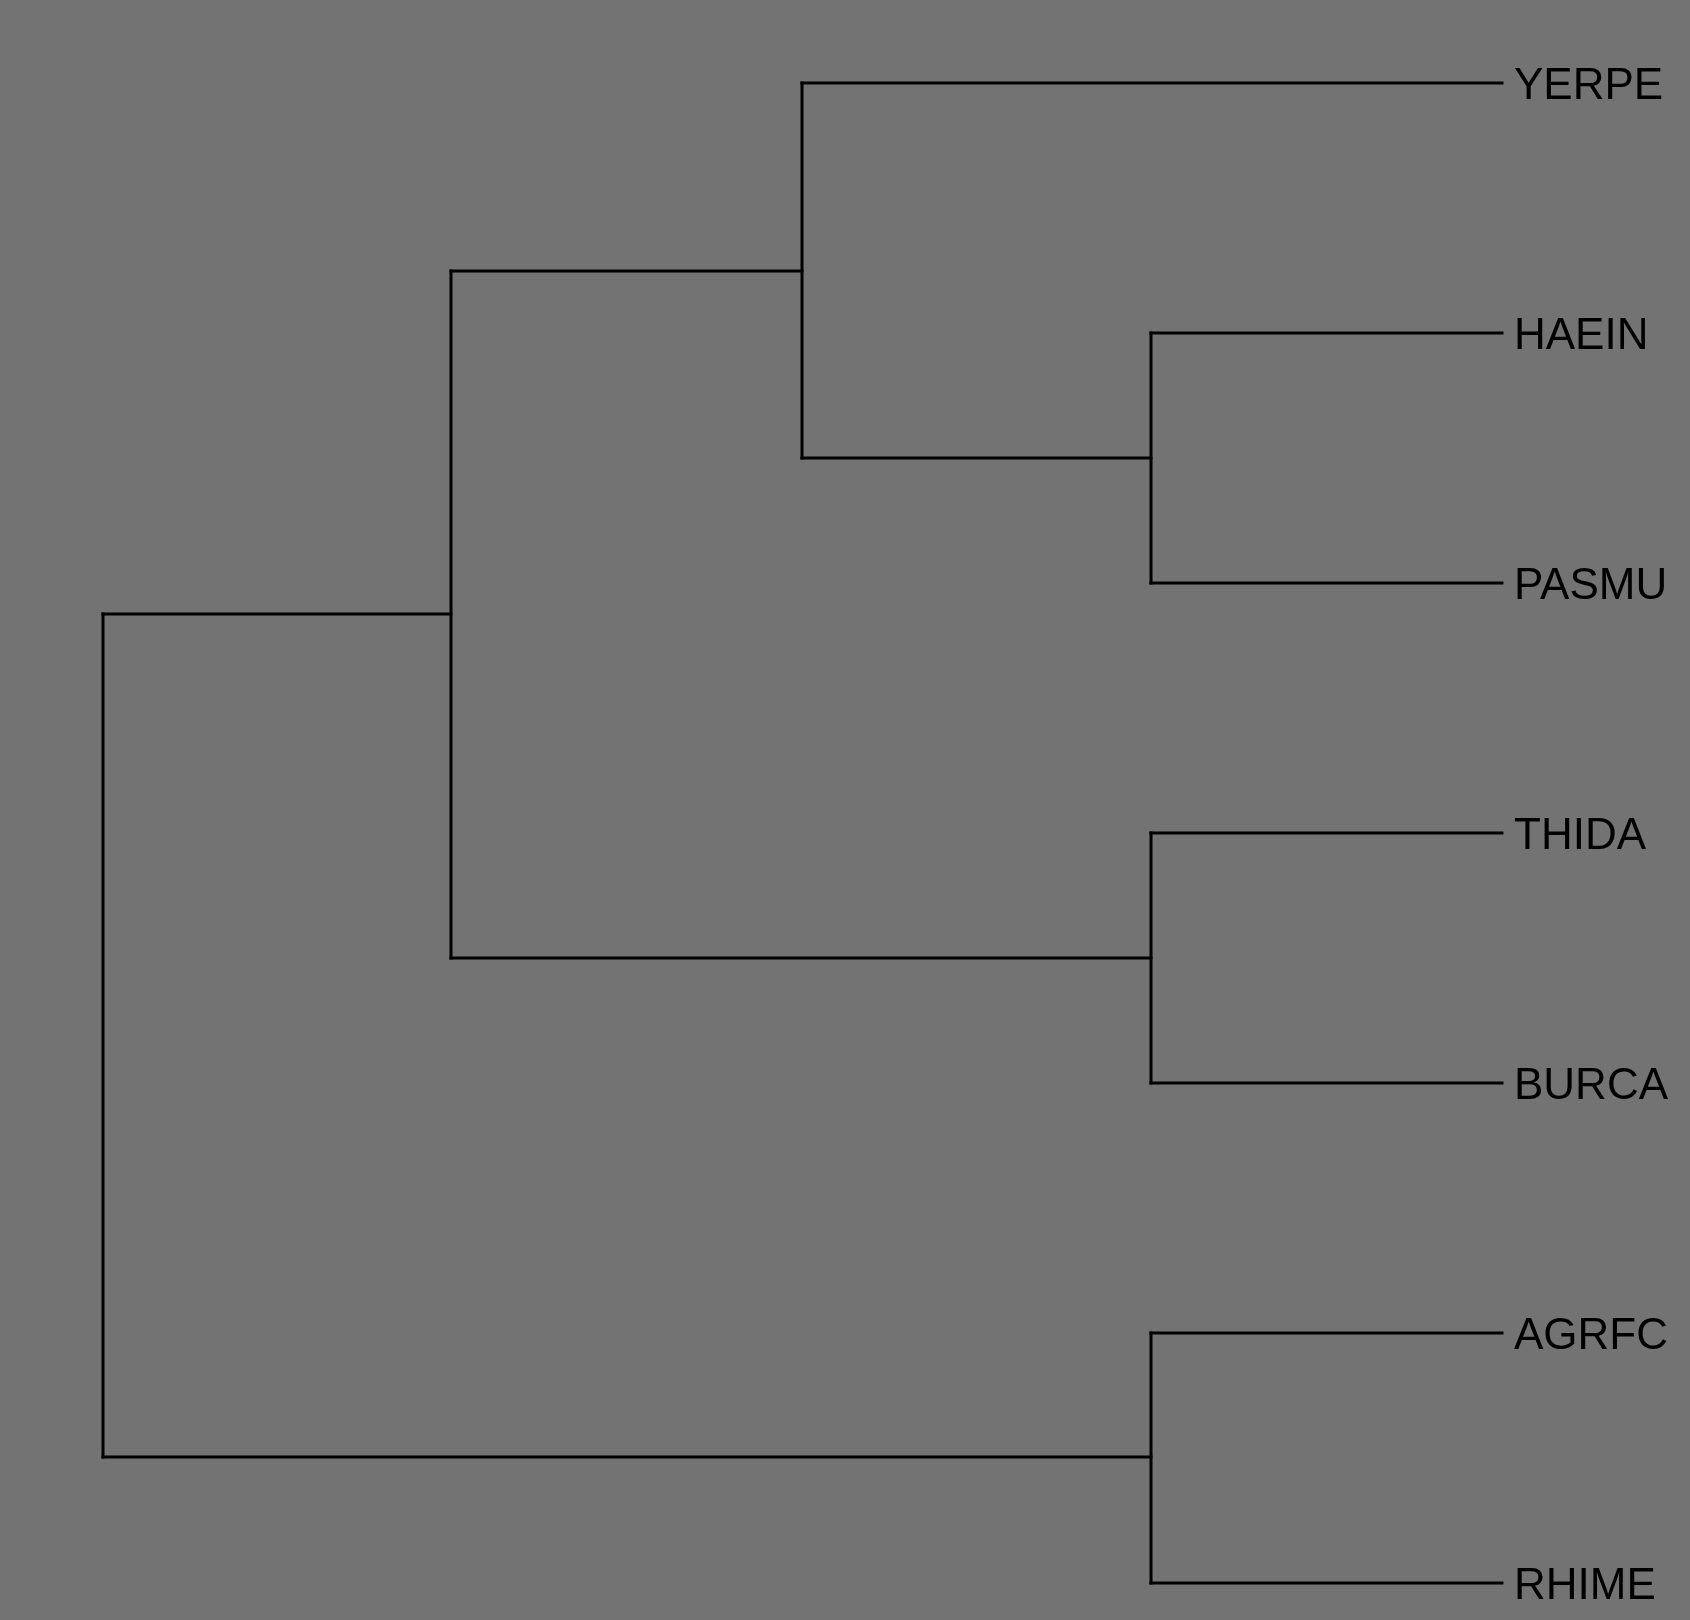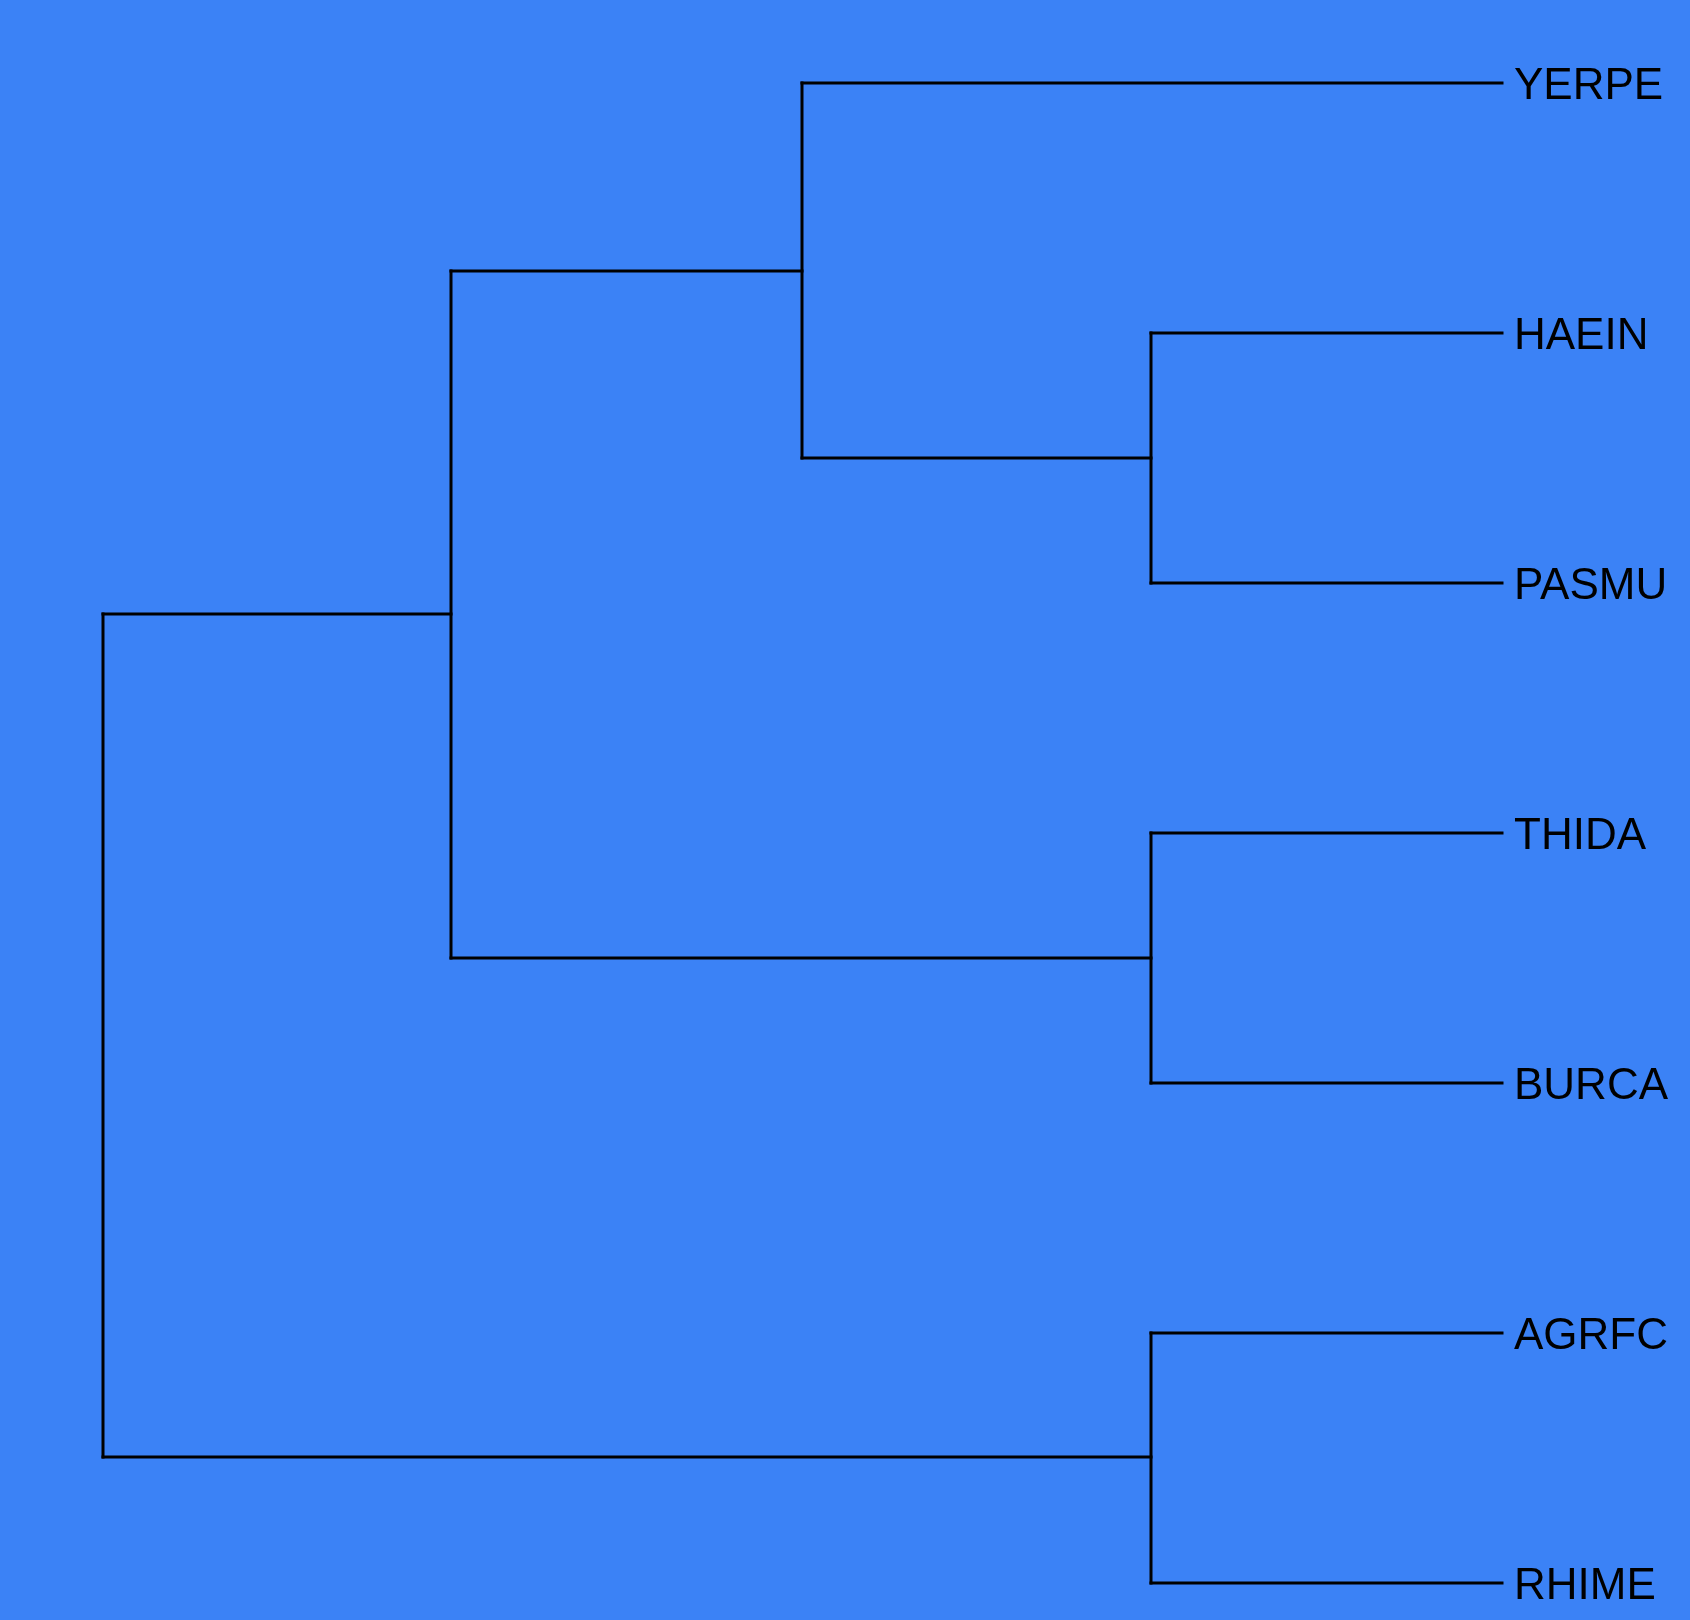--- a/index.html
+++ b/index.html
@@ -7,21 +7,21 @@
     padding: 0;
     background: #ffffff;
     width: 1690px;
     height: 1620px;
     overflow: hidden;
   }
   #figure-wrap {
     position: relative;
     width: 1690px;
     height: 1620px;
-    background: #3b82f6;
+    background: #737373;
   }
   svg {
     display: block;
   }
   .tip-label {
     font-family: "Liberation Sans", sans-serif;
     font-size: 44px;
     fill: #000000;
   }
   .branch {

